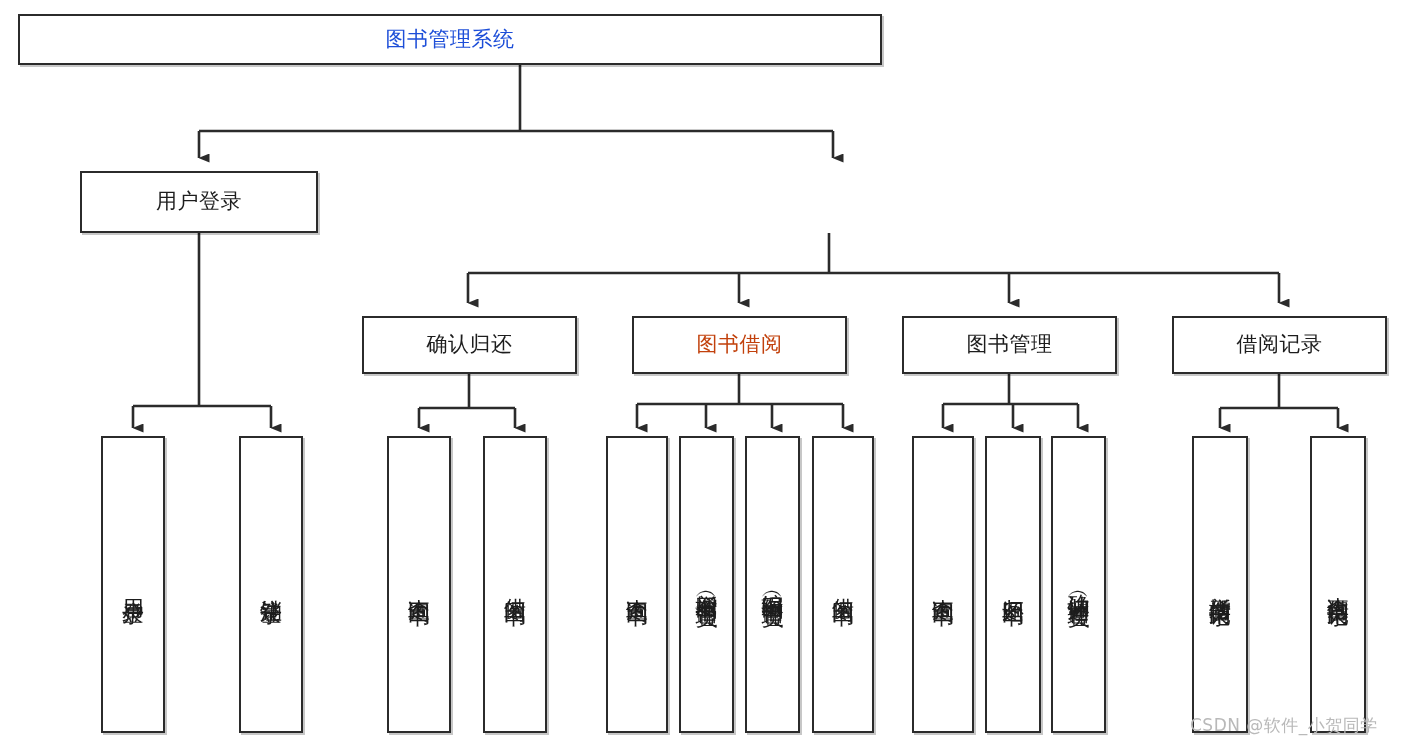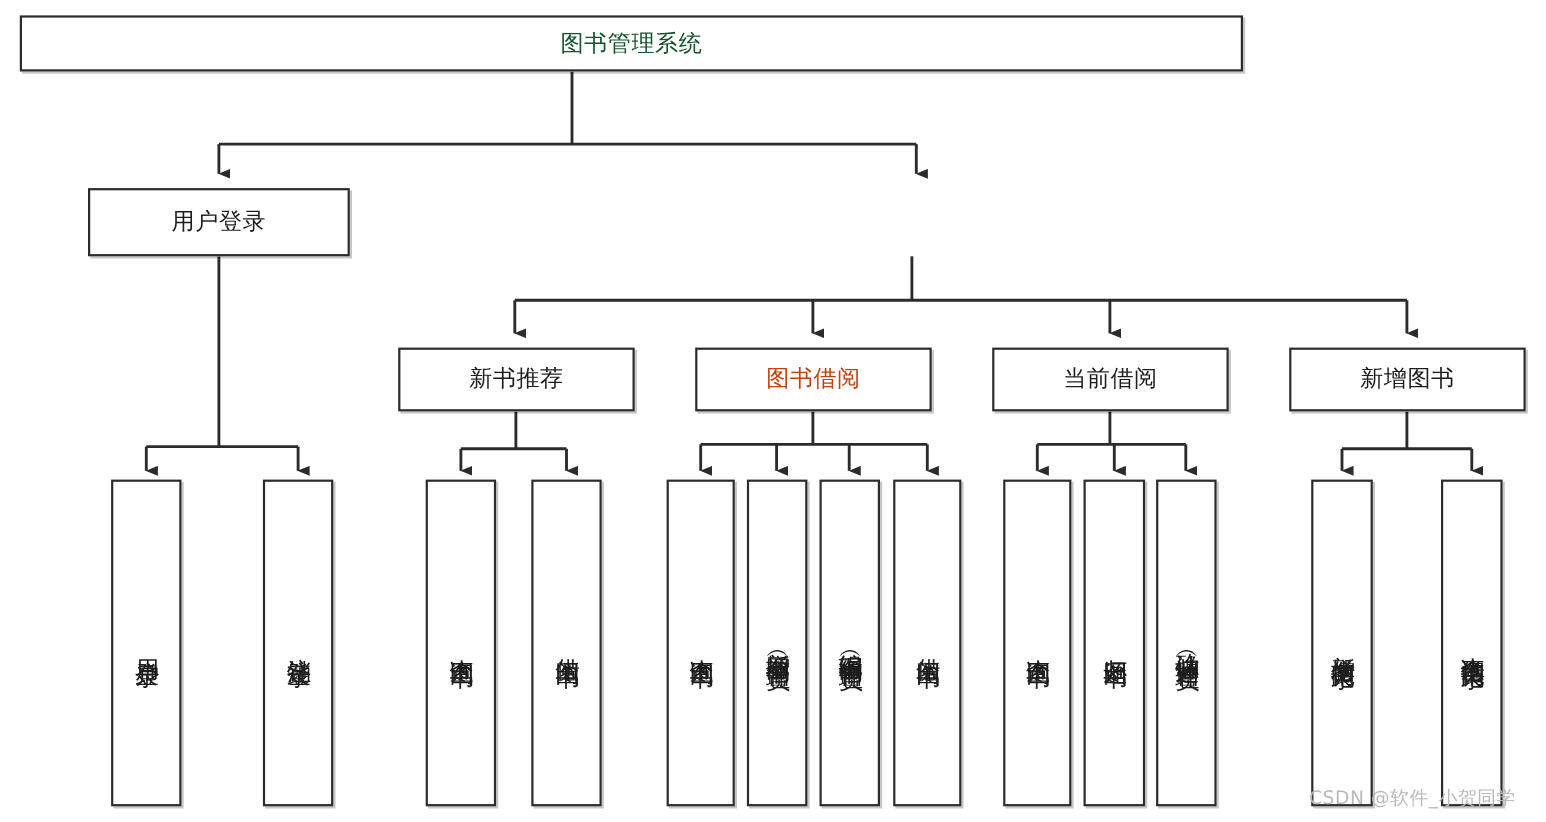--- a/index.html
+++ b/index.html
@@ -116,39 +116,39 @@
       <path d="M1013,404 L1013,428" marker-end="url(#arrowhead)"></path>
       <path d="M1078,404 L1078,428" marker-end="url(#arrowhead)"></path>
 
       <path d="M1279,374 L1279,408"></path>
       <path d="M1220,408 L1338,408"></path>
       <path d="M1220,408 L1220,428" marker-end="url(#arrowhead)"></path>
       <path d="M1338,408 L1338,428" marker-end="url(#arrowhead)"></path>
     </g>
   </svg>
 
-  <div class="node horiz" style="left: 18px; top: 14px; width: 1112px; height: 51px; border-color: rgb(43, 43, 43); background: rgb(255, 255, 255); color: #14532d; text-align: right;">
+  <div class="node horiz" style="left: 18px; top: 14px; width: 864px; height: 51px; border-color: rgb(43, 43, 43); background: rgb(255, 255, 255); color: #1d4ed8; text-align: right;">
     <span>图书管理系统</span>
   </div>
 
   <div class="node horiz" style="left: 80px; top: 171px; width: 238px; height: 62px; border-color: rgb(43, 43, 43); background: rgb(255, 255, 255); color: rgb(29, 29, 29);">
     <span>用户登录</span>
   </div>
 
   <div class="node horiz" style="left: 362px; top: 316px; width: 215px; height: 58px; border-color: rgb(43, 43, 43); background: rgb(255, 255, 255); color: rgb(29, 29, 29);">
-    <span>新书推荐</span>
+    <span>确认归还</span>
   </div>
   <div class="node horiz" style="left: 632px; top: 316px; width: 215px; height: 58px; border-color: rgb(43, 43, 43); background: rgb(255, 255, 255); color: #c2410c;">
     <span>图书借阅</span>
   </div>
   <div class="node horiz" style="left: 902px; top: 316px; width: 215px; height: 58px; border-color: rgb(43, 43, 43); background: rgb(255, 255, 255); color: rgb(29, 29, 29);">
-    <span>当前借阅</span>
+    <span>图书管理</span>
   </div>
   <div class="node horiz" style="left: 1172px; top: 316px; width: 215px; height: 58px; border-color: rgb(43, 43, 43); background: rgb(255, 255, 255); color: rgb(29, 29, 29);">
-    <span>新增图书</span>
+    <span>借阅记录</span>
   </div>
 
   <div class="node vert" style="left: 101px; top: 436px; width: 64px; height: 297px; border-color: rgb(43, 43, 43); background: rgb(255, 255, 255); color: rgb(29, 29, 29);">
     <span class="vlabel">用户登录</span>
   </div>
   <div class="node vert" style="left: 239px; top: 436px; width: 64px; height: 297px; border-color: rgb(43, 43, 43); background: rgb(255, 255, 255); color: rgb(29, 29, 29);">
     <span class="vlabel">注销登录</span>
   </div>
   <div class="node vert" style="left: 387px; top: 436px; width: 64px; height: 297px; border-color: rgb(43, 43, 43); background: rgb(255, 255, 255); color: rgb(29, 29, 29);">
     <span class="vlabel">查询图书</span>

